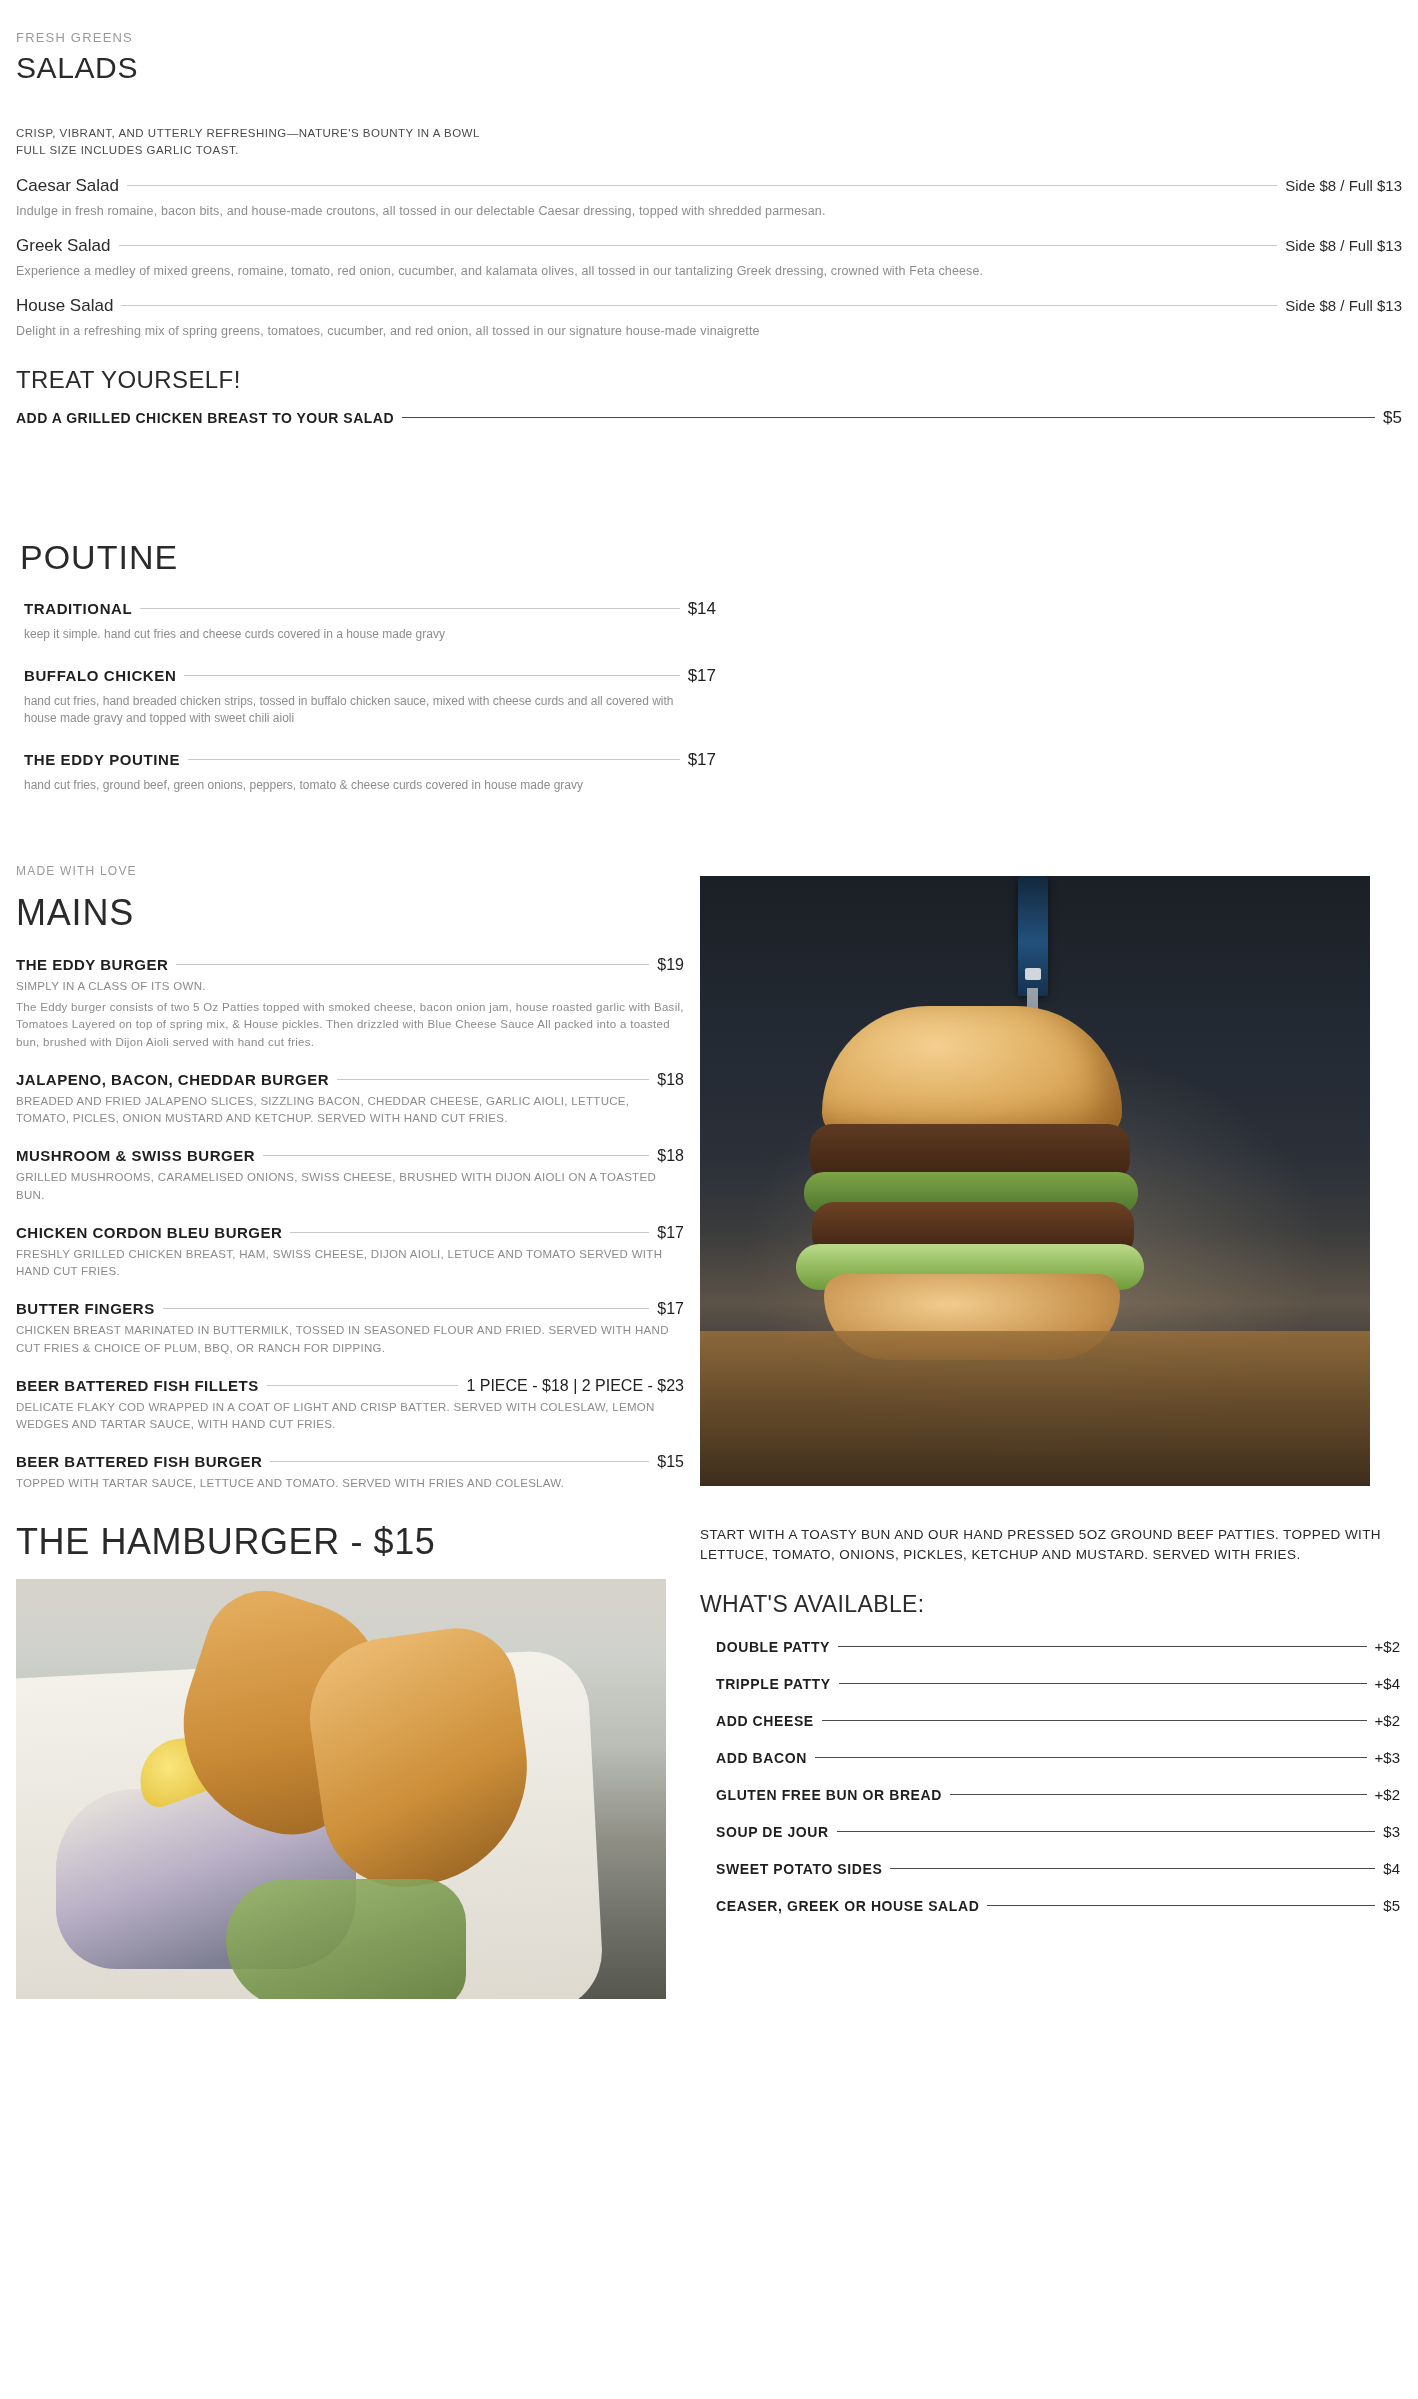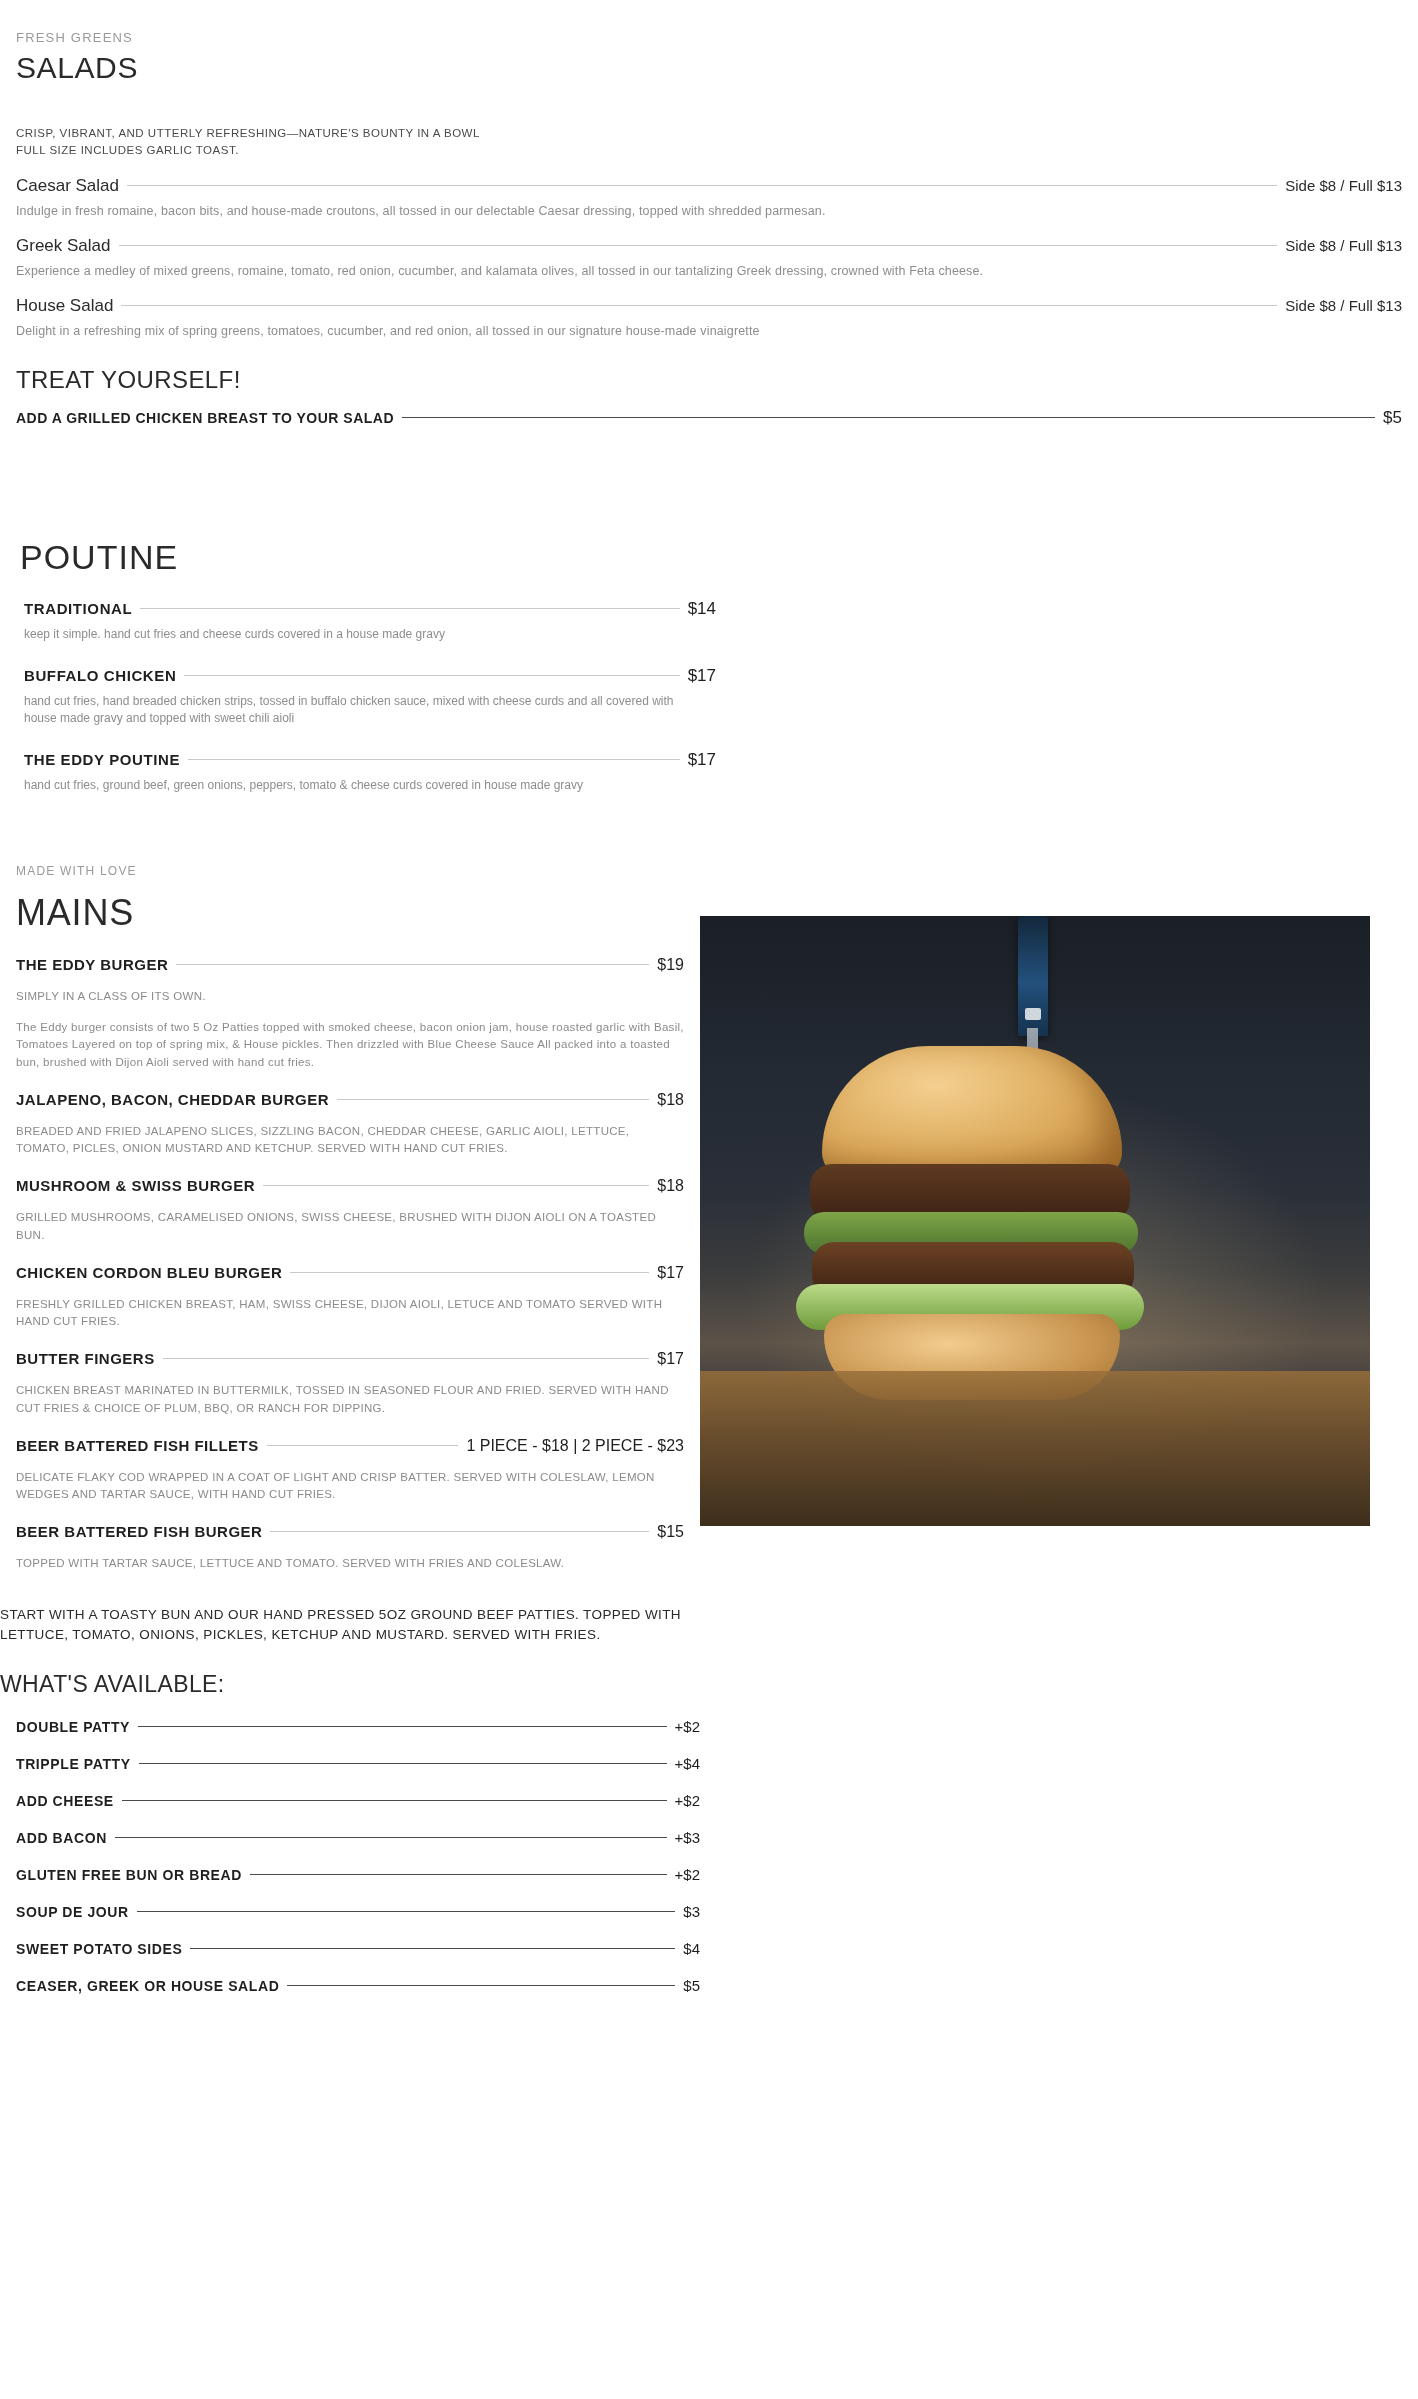--- a/index.html
+++ b/index.html
@@ -171,21 +171,21 @@
   .main-item .price {
     font-size: 16px;
     color: #1f1f1f;
   }
   .main-item .sub {
     font-size: 11.5px;
     color: #8b8b8b;
     text-transform: uppercase;
     letter-spacing: 0.3px;
     line-height: 1.5;
-    margin-top: 14px;
+    margin-top: 4px;
   }
   .main-item .sub.mixed { text-transform: none; }
 
   .burger-photo {
     width: 670px;
     height: 610px;
     margin-top: 6px;
     position: relative;
     overflow: hidden;
     flex: 0 0 auto;
@@ -536,20 +536,31 @@
       <div class="patty1"></div>
       <div class="veg"></div>
       <div class="patty2"></div>
       <div class="lettuce"></div>
       <div class="bun-bottom"></div>
       <div class="board"></div>
     </div>
   </div>
 
   <div class="ham-wrap">
+    <div class="ham-left">
+      <h2 class="ham-title">THE HAMBURGER - $15</h2>
+      <div class="fish-photo photo-fish">
+        <div class="plate"></div>
+        <div class="slaw"></div>
+        <div class="lemon"></div>
+        <div class="fish1"></div>
+        <div class="fish2"></div>
+        <div class="greens"></div>
+      </div>
+    </div>
 
     <div class="ham-right">
       <div class="ham-desc">START WITH A TOASTY BUN AND OUR HAND PRESSED 5OZ GROUND BEEF PATTIES. TOPPED WITH LETTUCE, TOMATO, ONIONS, PICKLES, KETCHUP AND MUSTARD. SERVED WITH FRIES.</div>
 
       <h3 class="ham-sub">WHAT'S AVAILABLE:</h3>
 
       <div class="row opt-row">
         <span class="name">DOUBLE PATTY</span>
         <span class="leader"></span>
         <span class="price">+$2</span>

